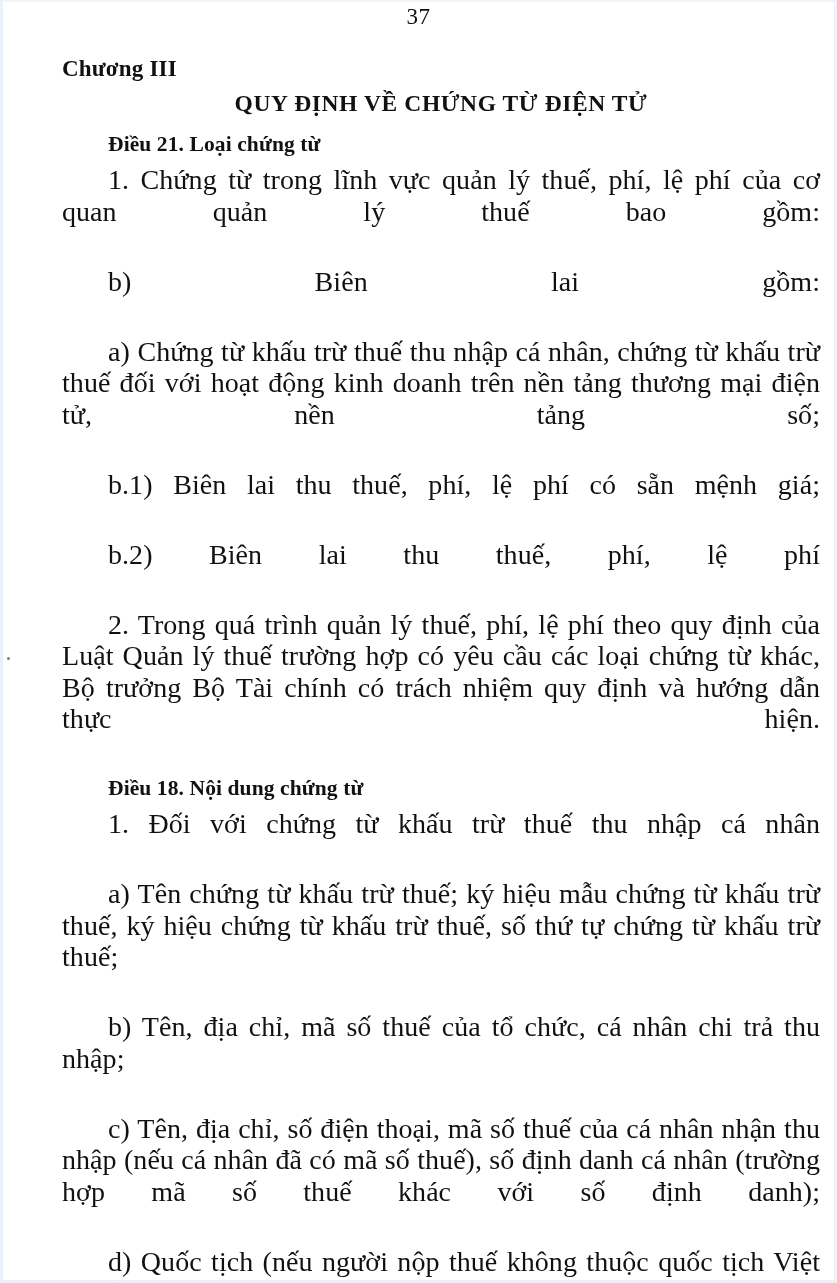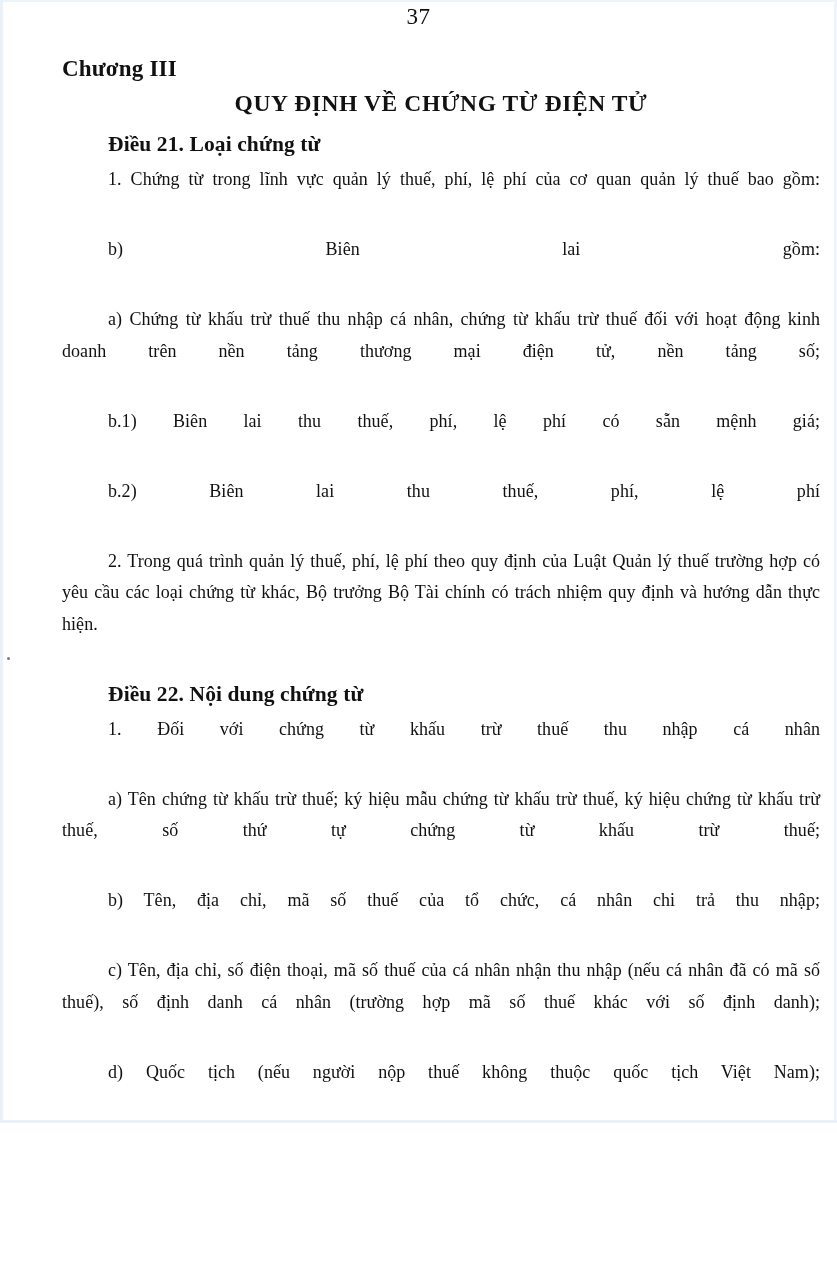--- a/index.html
+++ b/index.html
@@ -40,21 +40,21 @@
     position: absolute;
     bottom: 0; left: 0;
     width: 100%; height: 3px;
     background: #e9f2fb;
   }
 
   .page {
     position: absolute;
     top: 0; left: 0;
     width: 837px;
-    height: 1123px;
+    height: 1283px;
     box-sizing: border-box;
     padding: 0;
   }
 
   .page-number {
     position: absolute;
     top: 4px;
     left: 0;
     width: 837px;
     text-align: center;
@@ -89,21 +89,21 @@
   .article-heading {
     font-weight: bold;
     font-size: 21.5px;
     line-height: 31px;
     margin: 0 0 4px 0;
     text-indent: 46px;
     letter-spacing: 0.1px;
   }
 
   p.para {
-    font-size: 18px;
+    font-size: 28px;
     line-height: 31.5px;
     margin: 0 0 7px 0;
     text-indent: 46px;
     text-align: justify;
     text-justify: inter-word;
     letter-spacing: 0.05px;
     word-spacing: 0.2px;
   }
 
   
@@ -145,21 +145,21 @@
 
     <div class="article-heading">Điều 21. Loại chứng từ</div>
 
     <p class="para">1. Chứng từ trong lĩnh vực quản lý thuế, phí, lệ phí của cơ quan quản lý thuế bao gồm:</p>
     <p class="para">b) Biên lai gồm:</p>
     <p class="para">a) Chứng từ khấu trừ thuế thu nhập cá nhân, chứng từ khấu trừ thuế đối với hoạt động kinh doanh trên nền tảng thương mại điện tử, nền tảng số;</p>
     <p class="para">b.1) Biên lai thu thuế, phí, lệ phí có sẵn mệnh giá;</p>
     <p class="para">b.2) Biên lai thu thuế, phí, lệ phí</p>
     <p class="para">2. Trong quá trình quản lý thuế, phí, lệ phí theo quy định của Luật Quản lý thuế trường hợp có yêu cầu các loại chứng từ khác, Bộ trưởng Bộ Tài chính có trách nhiệm quy định và hướng dẫn thực hiện.</p>
 
-    <div class="article-heading">Điều 22. Nội dung chứng từ</div>
+    <div class="article-heading">Điều 18. Nội dung chứng từ</div>
 
     <p class="para">1. Đối với chứng từ khấu trừ thuế thu nhập cá nhân</p>
     <p class="para">a) Tên chứng từ khấu trừ thuế; ký hiệu mẫu chứng từ khấu trừ thuế, ký hiệu chứng từ khấu trừ thuế, số thứ tự chứng từ khấu trừ thuế;</p>
     <p class="para">b) Tên, địa chỉ, mã số thuế của tổ chức, cá nhân chi trả thu nhập;</p>
     <p class="para">c) Tên, địa chỉ, số điện thoại, mã số thuế của cá nhân nhận thu nhập (nếu cá nhân đã có mã số thuế), số định danh cá nhân (trường hợp mã số thuế khác với số định danh);</p>
     <p class="para">d) Quốc tịch (nếu người nộp thuế không thuộc quốc tịch Việt Nam);</p>
 
   </div>
 </div>
 

